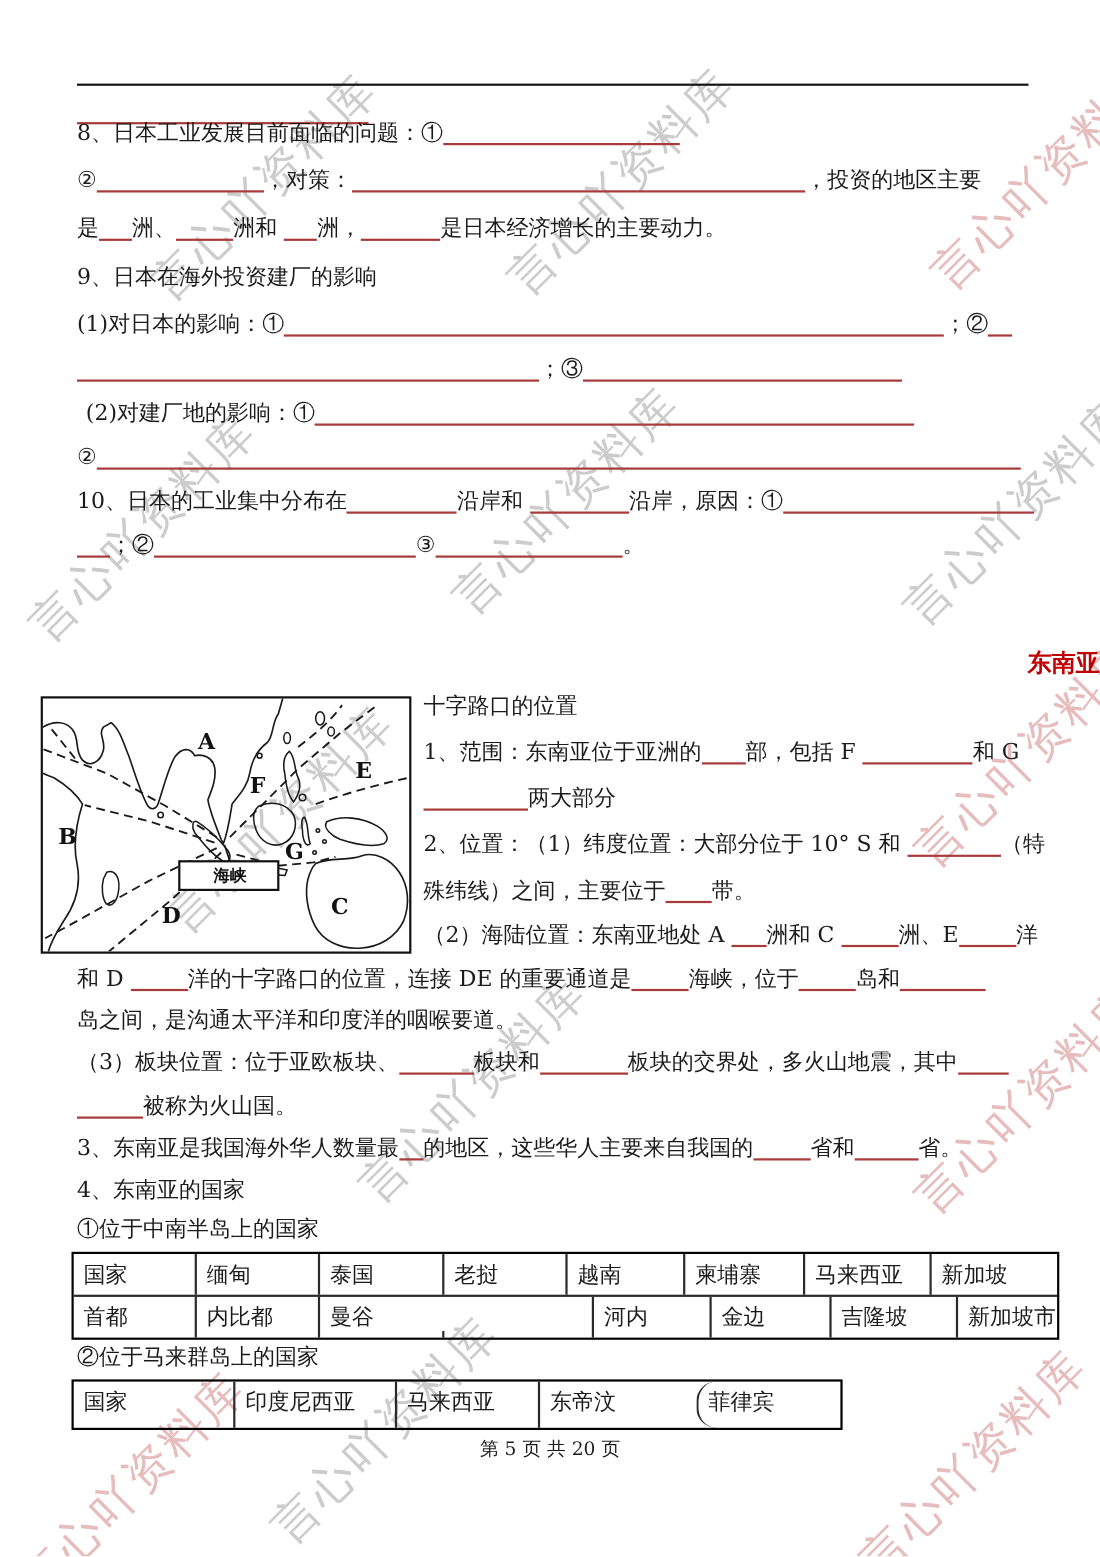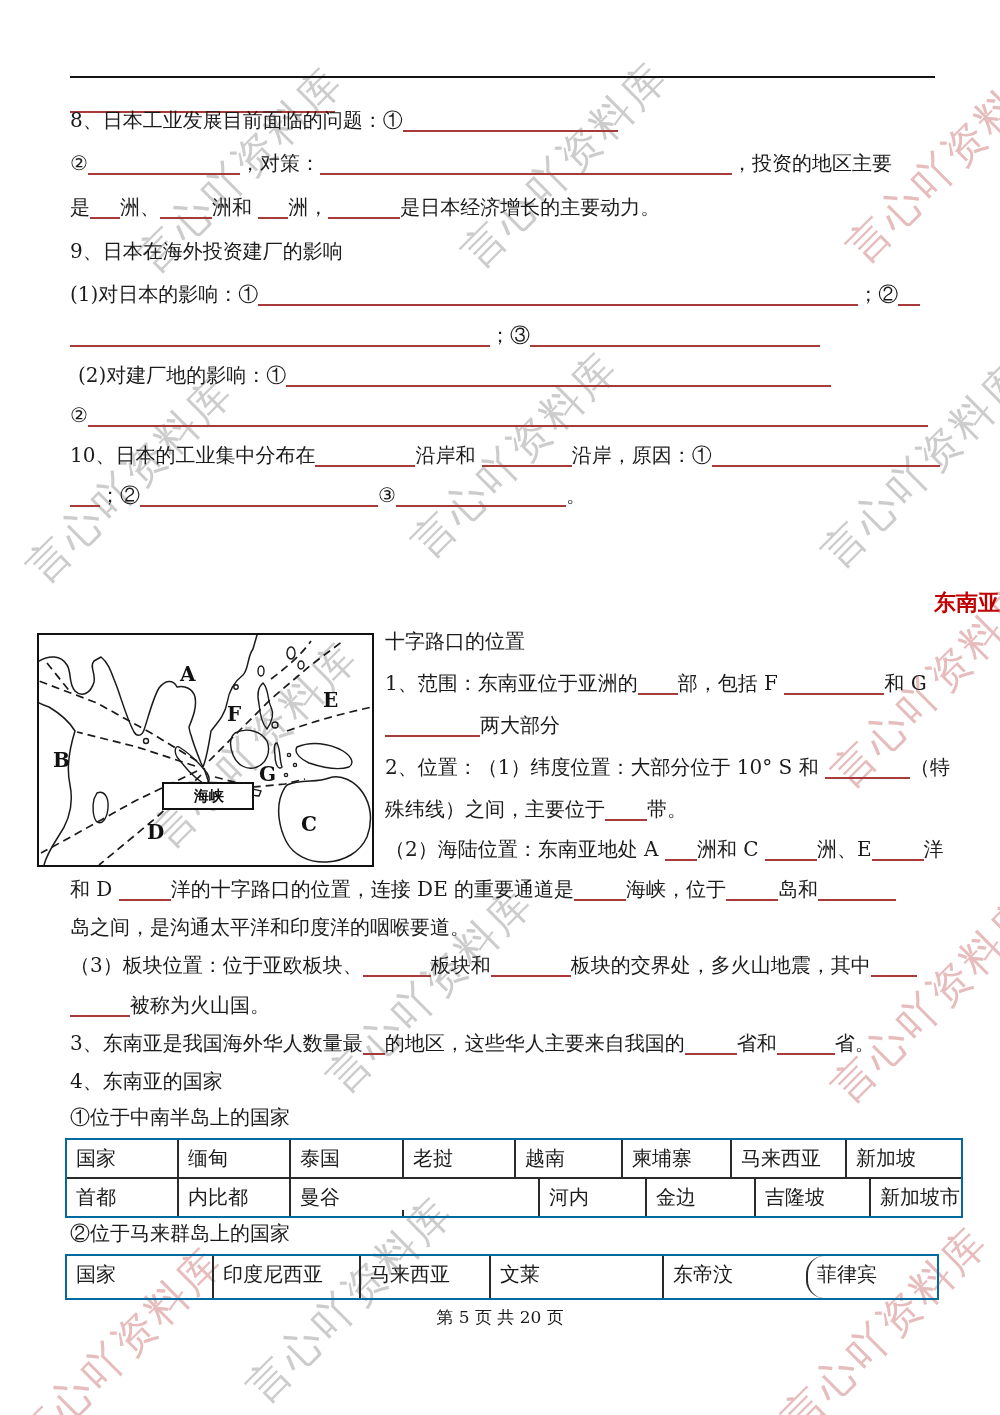--- a/index.html
+++ b/index.html
@@ -21,21 +21,21 @@
   
   #map-frame{position:absolute;left:37px;top:633px;width:333px;height:230px;
              border:2px solid #111;z-index:2;background:transparent;}
   .coast{fill:none;stroke:#1a1a1a;stroke-width:1.5;stroke-linejoin:round;stroke-linecap:round;}
   .isle{fill:none;stroke:#1a1a1a;stroke-width:1.4;}
   .route{fill:none;stroke:#1a1a1a;stroke-width:1.7;stroke-dasharray:8 5;}
   .maplbl{font-family:"DejaVu Serif","Liberation Serif",serif;font-weight:bold;font-size:20px;fill:#111;}
   .straitbox{fill:#ffffff;stroke:#111;stroke-width:2;}
   .straittxt{font-family:"DejaVu Serif","Liberation Serif",serif;font-weight:bold;font-size:15px;fill:#111;}
   
-  .tbl{position:absolute;border:2px solid #0369a1;display:flex;flex-direction:column;z-index:2;background:transparent;}
+  .tbl{position:absolute;border:2px solid #000000;display:flex;flex-direction:column;z-index:2;background:transparent;}
   .trow{display:flex;border-top:2px solid #2a2a2a;}
   .trow:first-child{border-top:0;}
   .tcell{border-left:2px solid #2a2a2a;box-sizing:border-box;padding:5px 0 0 9px;font-size:20px;overflow:hidden;}
   .tcell:first-child{border-left:0;}
 </style>
 </head>
 <body>
 
 <div id="page">
 
@@ -168,21 +168,20 @@
           <div class="tcell" style="width: 109px;">金边</div>
           <div class="tcell" style="width: 115px;">吉隆坡</div>
           <div class="tcell" style="width: 92px;">新加坡市</div>
         </div>
       </div>
       <div class="tbl" style="left: 65px; top: 1254px;">
         <div class="trow" style="height: 42px;">
           <div class="tcell" style="width: 145px;">国家</div>
           <div class="tcell" style="width: 147px;">印度尼西亚</div>
           <div class="tcell" style="width: 130px;">马来西亚</div>
-          <div class="tcell" style="width: 173px;">文莱</div>
           <div class="tcell" style="width: 144px;">东帝汶</div>
           <div class="tcell" style="width: 131px; border-radius: 18px;">菲律宾</div>
         </div>
       </div>
     </div>
 
   <div id="footer">第 5 页 共 20 页</div>
 
 </div>
 

